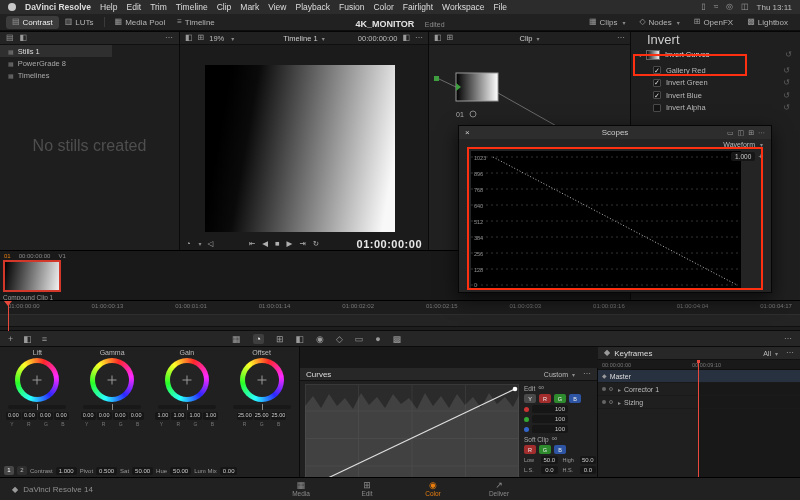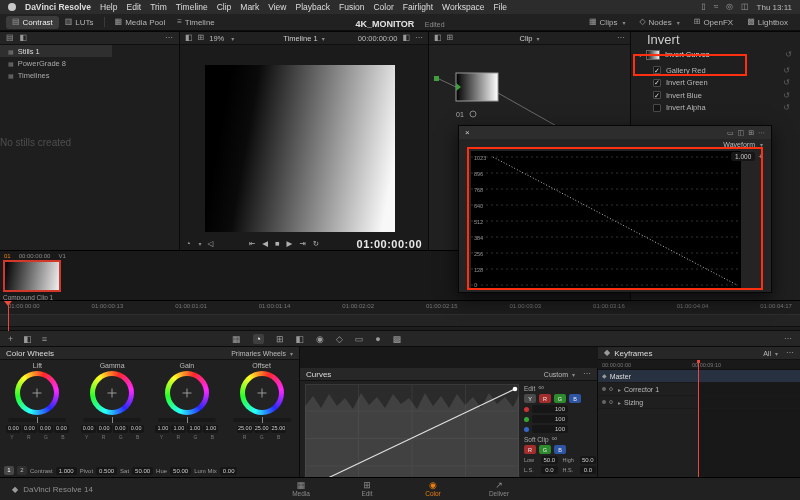--- a/index.html
+++ b/index.html
@@ -29,21 +29,21 @@
   #proj .pname{font-size:9px;font-weight:bold;color:#e2e2e2}
   #proj .pstat{font-size:7px;color:#8a8a8a;margin-left:6px}
   #topbar .right{margin-left:auto;display:flex;align-items:center;gap:2px}
 
   
   #gallery{left:0;top:31px;width:180px;height:219px;background:#1e1e1e;border-right:1px solid #0a0a0a;border-top:1px solid #060606}
   .g-head{height:13px;background:#242424;border-bottom:1px solid #101010;display:flex;align-items:center;gap:6px;padding:0 6px}
   .g-item{height:12px;width:112px;display:flex;align-items:center;gap:4px;padding-left:8px;font-size:7.5px;color:#a8a8a8}
   .g-item.sel{background:#2f2f2f;color:#ddd}
   .g-item .gi{font-size:6px;color:#7a7a7a}
-  .g-empty{position:absolute;left:0;right:0;top:105px;text-align:left;font-size:10px;color:#4e4e4e}
+  .g-empty{position:absolute;left:0;right:0;top:105px;text-align:center;font-size:16px;color:#4e4e4e}
 
   
   #viewer{left:180px;top:31px;width:248px;height:219px;background:#1b1b1b;border-top:1px solid #060606}
   .v-head{position:relative;height:13px;background:#202020;border-bottom:1px solid #101010;
     display:flex;align-items:center;gap:5px;padding:0 5px;font-size:7.5px;color:#bbb}
   .v-center{position:absolute;left:0;right:0;text-align:center;font-size:7.5px;color:#ccc;pointer-events:none}
   .v-head .vr{margin-left:auto;display:flex;gap:5px;align-items:center}
   .v-img{position:absolute;left:25px;top:33px;width:190px;height:167px;
     background:linear-gradient(100deg,#000 12%,#0a0a0a 25%,#f8f8f8 94%)}
   .v-transport{position:absolute;left:0;right:0;top:204px;height:15px;display:flex;align-items:center;padding:0 6px}
@@ -393,27 +393,20 @@
       <span class="tool">◉</span>
       <span class="tool">◇</span>
       <span class="tool">▭</span>
       <span class="tool">●</span>
       <span class="tool">▩</span>
     </div>
     <span class="end ico">⋯</span>
   </div>
 
   <div id="wheelsp" class="abs">
-    <div class="p-head">
-      <span>Color Wheels</span>
-      <span class="p-mode">
-        <span>Primaries Wheels</span>
-        <span class="chev">▾</span>
-      </span>
-    </div>
     <div class="wl-grid">
 
       <div class="wl-col">
         <span class="wl-name">Lift</span>
         <div class="wheel">
             <span class="cx"></span>
             <span class="cy"></span>
           </div>
         <div class="wl-slider"></div>
         <div class="wl-vals">
@@ -636,20 +629,21 @@
       <div class="sb-page">
         <span class="pi">↗</span>
         <span>Deliver</span>
       </div>
     </div>
   </div>
 
   <div id="scopes" class="abs">
     <div class="s-title">
       <span>×</span>
+      <span class="s-name">Scopes</span>
       <span class="s-winicons">
         <span>▭</span>
         <span>◫</span>
         <span>⊞</span>
         <span>⋯</span>
       </span>
     </div>
     <div class="s-toolrow">
       <span>Waveform</span>
       <span class="chev">▾</span>

